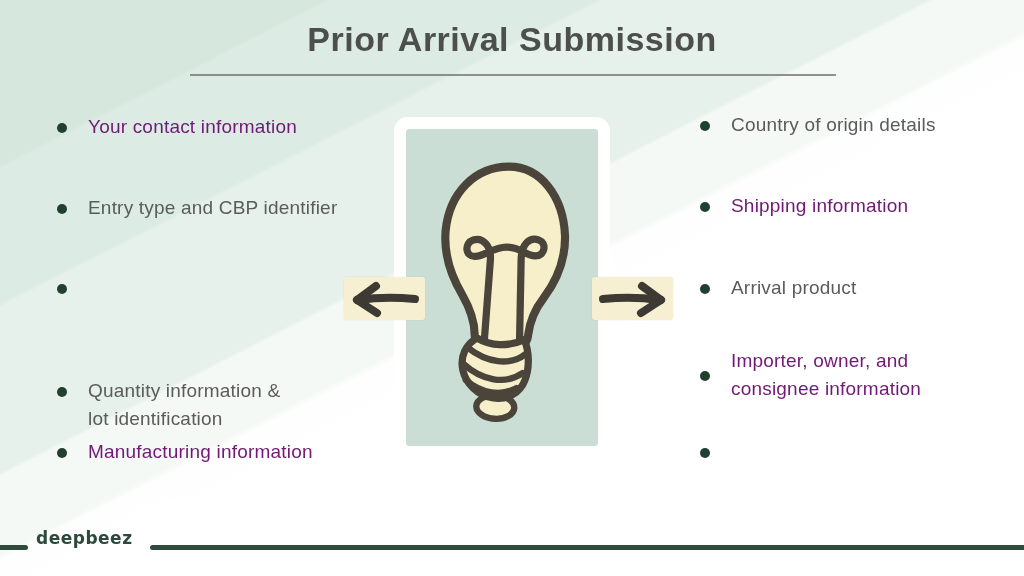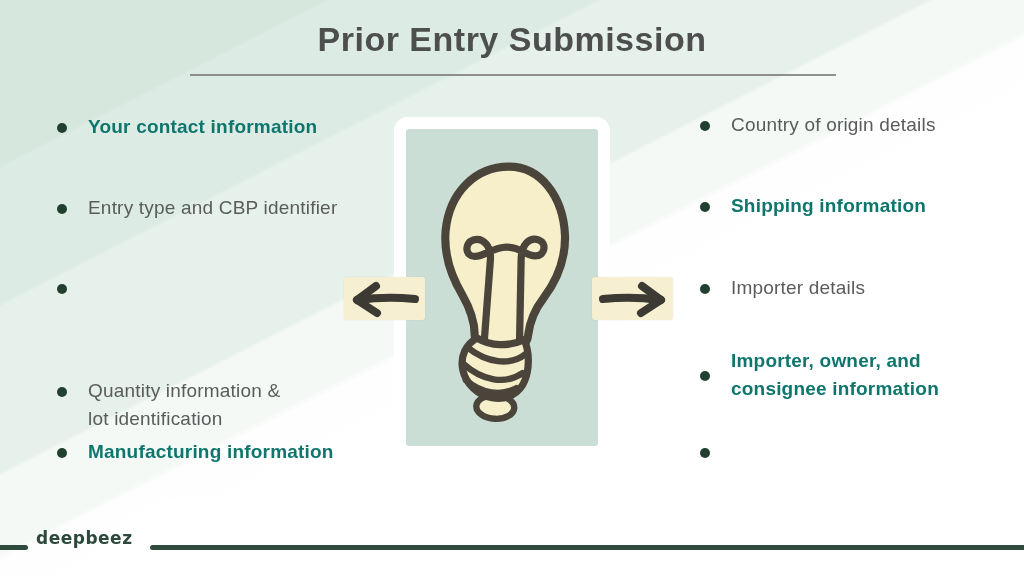--- a/index.html
+++ b/index.html
@@ -41,21 +41,21 @@
   .list-right .item{left:700px;width:300px;}
   .dot{
     flex:0 0 auto;width:10px;height:10px;border-radius:50%;
     background:#22402f;margin-top:10px;margin-right:21px;
   }
   .dot-mid{margin-top:24px;}
   .txt{
     font-size:19px;line-height:28px;color:#5a5c5b;
     white-space:pre-line;letter-spacing:.2px;
   }
-  .txt.bold{font-weight:700;color:#0f766e;}
+  .txt.bold{font-weight:400;color:#701a75;}
   .txt.regular{font-weight:400;}
 
   
   .card{
     position:absolute;left:394px;top:117px;width:216px;height:341px;
     background:#ffffff;border-radius:14px;
   }
   .photo{
     position:absolute;inset:12px;border-radius:3px;
     background:#cbded5;
@@ -85,21 +85,21 @@
   }
 </style>
 </head>
 <body>
 
 <div class="slide">
   <div class="bg"></div>
   <div class="blob blob-a"></div>
   <div class="blob blob-b"></div>
 
-  <h1 class="title">Prior Entry Submission</h1>
+  <h1 class="title">Prior Arrival Submission</h1>
   <div class="divider"></div>
 
   <ul class="list list-left">
     <li class="item" style="top:113px">
       <span class="dot"></span>
       <span class="txt bold">Your contact information</span>
     </li>
     <li class="item" style="top:194px">
       <span class="dot"></span>
       <span class="txt regular">Entry type and CBP identifier</span>
@@ -122,21 +122,21 @@
     <li class="item" style="top:111px">
       <span class="dot"></span>
       <span class="txt regular">Country of origin details</span>
     </li>
     <li class="item" style="top:192px">
       <span class="dot"></span>
       <span class="txt bold">Shipping information</span>
     </li>
     <li class="item" style="top:274px">
       <span class="dot"></span>
-      <span class="txt regular">Importer details</span>
+      <span class="txt regular">Arrival product</span>
     </li>
     <li class="item" style="top:347px">
       <span class="dot dot-mid"></span>
       <span class="txt bold">Importer, owner, and
 consignee information</span>
     </li>
     <li class="item" style="top:438px">
       <span class="dot"></span>
     </li>
   </ul>

